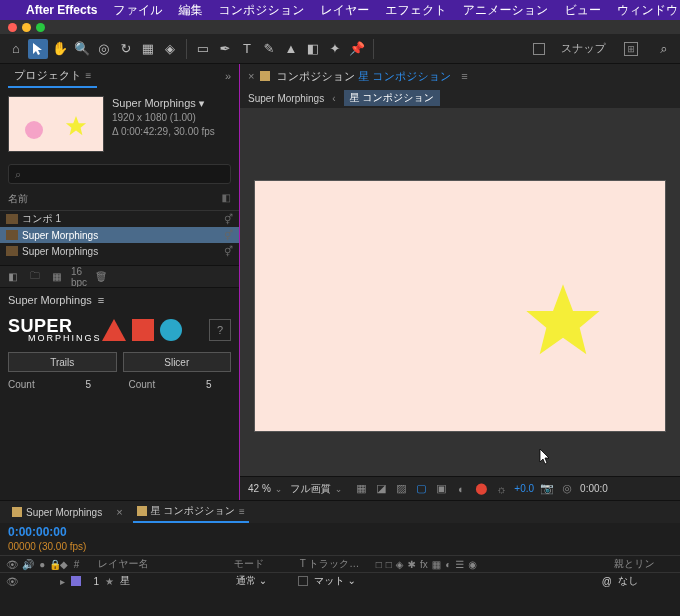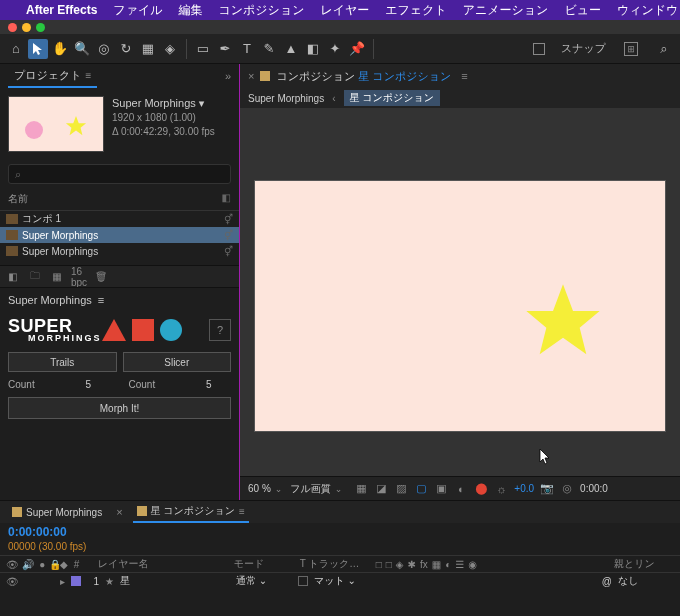--- a/index.html
+++ b/index.html
@@ -63,21 +63,21 @@
 
   .proj-footer { height: 22px; background: #232323; border-top: 1px solid #111; display: flex; align-items: center; gap: 8px; padding: 0 6px; color: #888; font-size: 10px; margin-top: 6px; }
   .proj-footer .ico { width: 14px; height: 14px; display: flex; align-items: center; justify-content: center; }
 
   
   .sm-panel { border-top: 1px solid #111; padding: 0; }
   .sm-head { height: 24px; display: flex; align-items: center; padding: 0 8px; gap: 6px; color: #ccc; font-size: 11px; }
   .sm-logo-row { display: flex; align-items: center; padding: 6px 8px; }
   .sm-logo { display: flex; flex-direction: column; line-height: 0.9; }
   .sm-logo .s1 { font-size: 18px; font-weight: 800; color: #fff; letter-spacing: 0.5px; }
-  .sm-logo .s2 { font-size: 9px; font-weight: 700; color: #fff; letter-spacing: 2px; padding-left: 20px; }
+  .sm-logo .s2 { font-size: 9px; font-weight: 400; color: #fff; letter-spacing: 2px; padding-left: 20px; }
   .sm-shapes { display: flex; gap: 6px; align-items: center; }
   .sm-tri { width: 0; height: 0; border-left: 12px solid transparent; border-right: 12px solid transparent; border-bottom: 22px solid #e14434; }
   .sm-sq { width: 22px; height: 22px; background: #e14434; }
   .sm-ci { width: 22px; height: 22px; border-radius: 50%; background: #2aa7c9; }
   .sm-help { width: 22px; height: 22px; border: 1px solid #555; display: flex; align-items: center; justify-content: center; color: #888; font-size: 11px; margin-left: auto; }
   .sm-btns { display: flex; gap: 6px; padding: 4px 8px; }
   .sm-btn { flex: 1; height: 20px; border: 1px solid #555; background: #2a2a2a; color: #ccc; font-size: 10px; display: flex; align-items: center; justify-content: center; cursor: pointer; }
   .sm-row { display: flex; gap: 18px; padding: 3px 8px; align-items: center; }
   .sm-row .lbl { flex: 0 0 40px; font-size: 10px; color: #aaa; }
   .sm-row .val { flex: 1; text-align: center; font-size: 10px; color: #ccc; }
@@ -276,21 +276,20 @@
       <div class="sm-btns">
         <div class="sm-btn">Trails</div>
         <div class="sm-btn">Slicer</div>
       </div>
       <div class="sm-row">
         <span class="lbl">Count</span>
         <span class="val">5</span>
         <span class="lbl">Count</span>
         <span class="val">5</span>
       </div>
-      <div class="sm-morph">Morph It!</div>
     </div>
   </div>
 
   <div class="center">
     <div class="comp-tabs">
       <span class="x">×</span>
       <span class="ci"></span>
       <span class="lbl">
         <span>コンポジション</span> <span class="bl">星 コンポジション</span>
       </span>
@@ -310,21 +309,21 @@
         </div>
       </div>
       <div class="cursor">
         <svg viewBox="0 0 12 18">
             <path d="M1 1 L1 14 L4 11 L6 16 L8 15 L6 10 L10 10 Z" fill="#fff" stroke="#000" stroke-width="0.8"></path>
           </svg>
       </div>
     </div>
     <div class="view-footer">
       <div class="dd">
-          <span>60 %</span>
+          <span>42 %</span>
         </div>
       <div class="dd">
           <span>フル画質</span>
         </div>
       <div class="icons">
         <div class="vf-ico">▦</div>
         <div class="vf-ico">◪</div>
         <div class="vf-ico">▨</div>
         <div class="vf-ico vf-blue">▢</div>
         <div class="vf-ico">▣</div>

